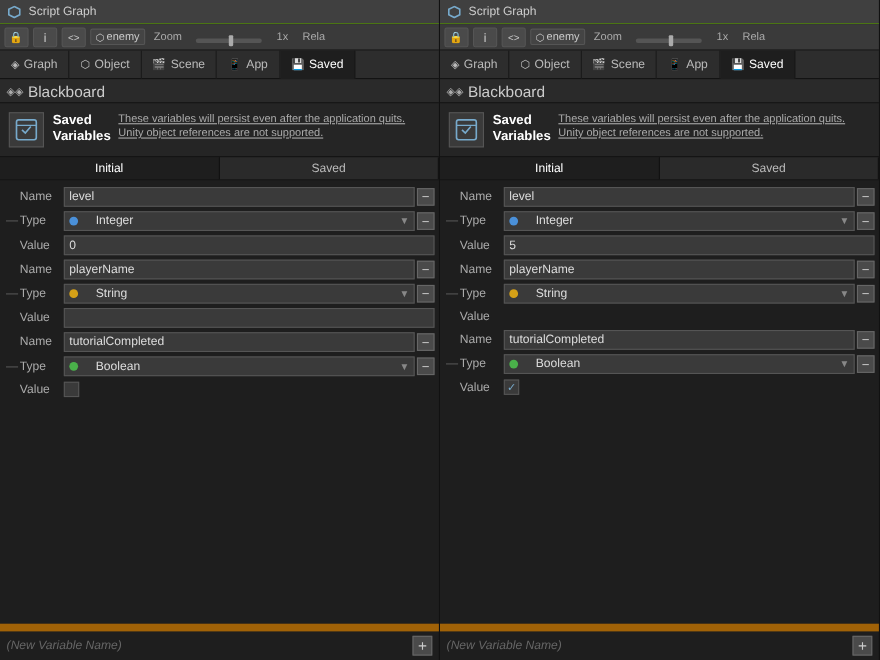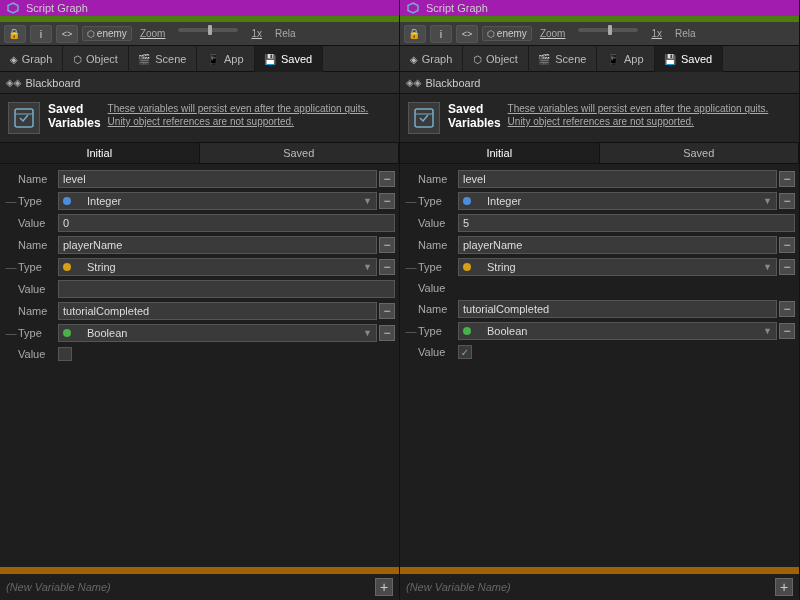--- a/index.html
+++ b/index.html
@@ -21,25 +21,25 @@
       width: 400px;
       height: 600px;
       background: #1e1e1e;
       border-right: 1px solid #111;
       display: flex;
       flex-direction: column;
     }
     .title-bar {
       display: flex;
       align-items: center;
-      background: #a21caf;
+      background: #404040;
       height: 22px;
       padding: 0 6px;
       gap: 6px;
-      border-bottom: 6px solid #4d7c0f;
+      border-bottom: 1px solid #4d7c0f;
     }
     .title-bar-icon {
       width: 14px;
       height: 14px;
       display: flex;
       align-items: center;
       justify-content: center;
     }
     .title-bar-title {
       font-size: 11px;
@@ -67,24 +67,23 @@
       cursor: pointer;
       color: #ccc;
       font-size: 10px;
     }
     .toolbar-label {
       color: #aaa;
       font-size: 10px;
     }
     .toolbar-zoom {
       display: flex;
-      align-items: flex-start;
+      align-items: flex-end;
       gap: 13px;
       margin-left: 4px;
-      text-decoration: underline;
     }
     .zoom-slider {
       width: 60px;
       height: 4px;
       background: #555;
       border-radius: 2px;
       position: relative;
     }
     .zoom-thumb {
       position: absolute;
@@ -131,21 +130,21 @@
       height: 22px;
       padding: 0 6px;
       gap: 4px;
       border-bottom: 1px solid #111;
     }
     .breadcrumb-icon {
       font-size: 10px;
       color: #aaa;
     }
     .breadcrumb-text {
-      font-size: 11px;
+      font-size: 14px;
       color: #ccc;
     }
     .saved-variables-header {
       display: flex;
       align-items: flex-start;
       background: #252525;
       padding: 8px;
       gap: 8px;
       border-bottom: 1px solid #111;
     }

